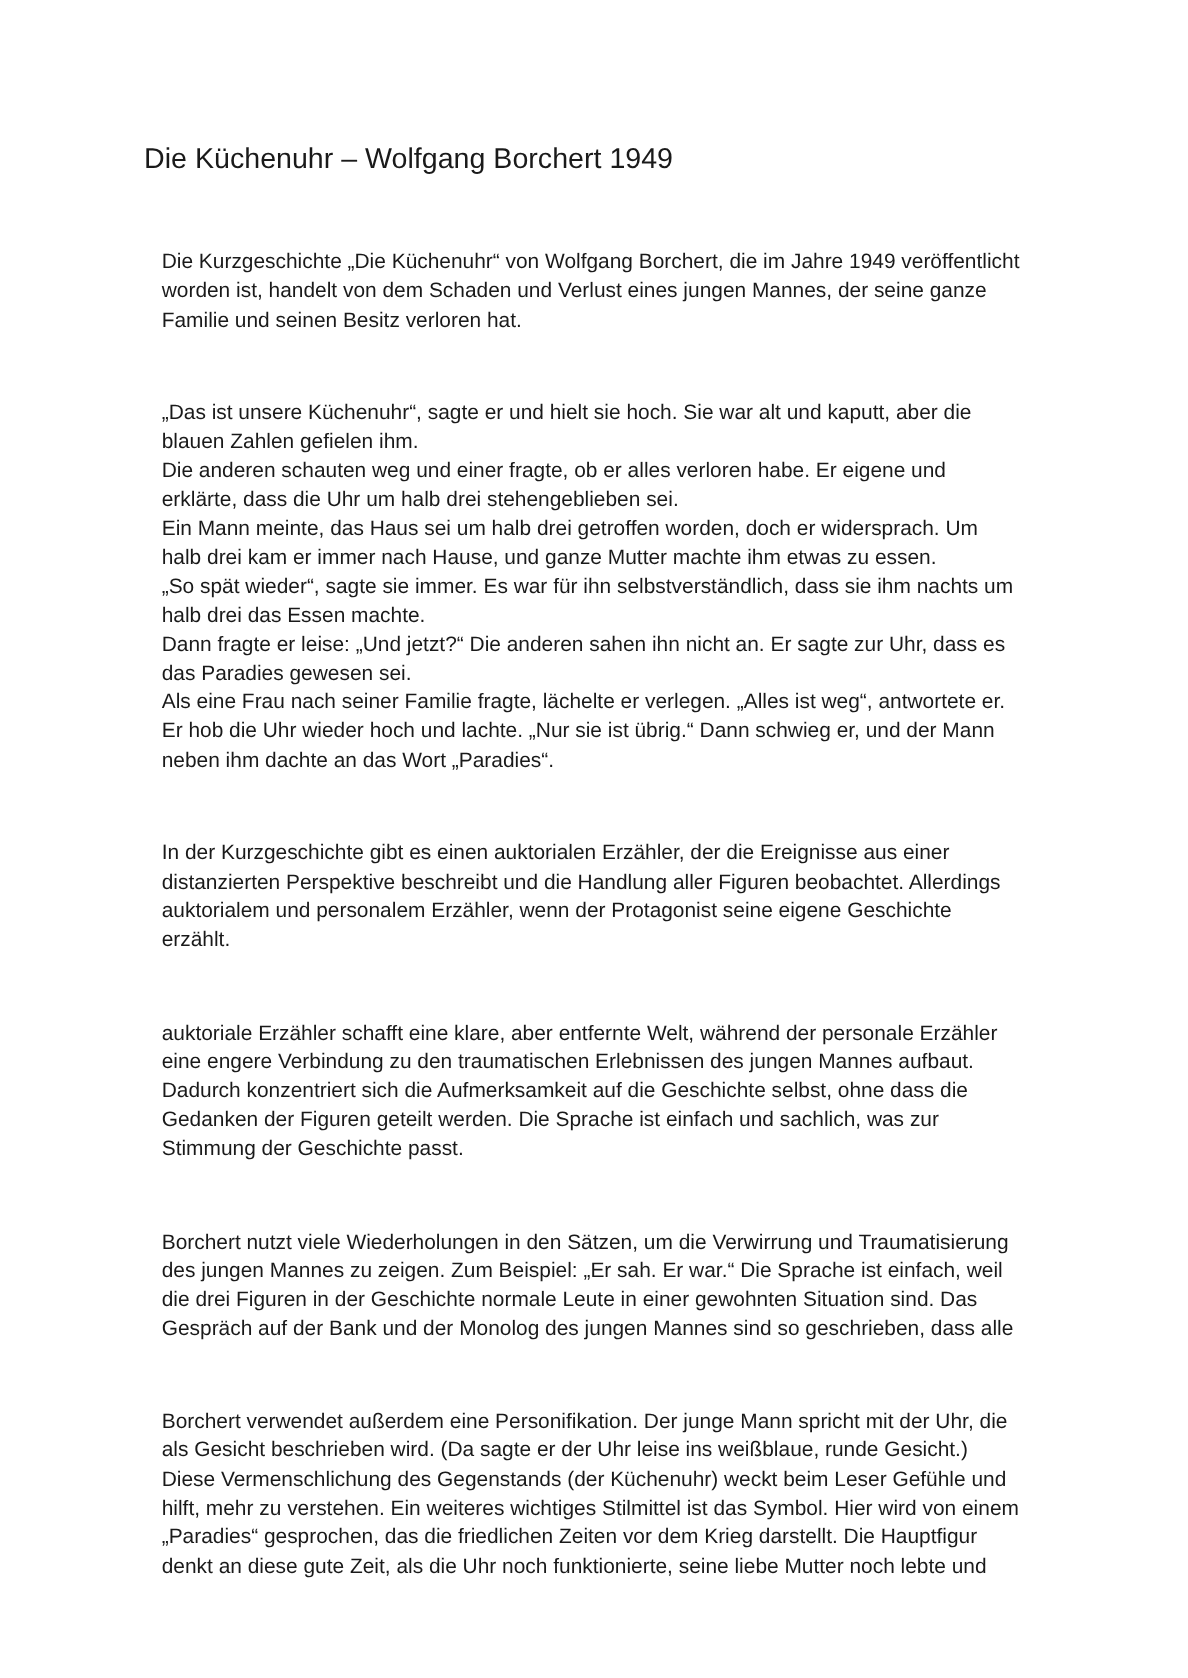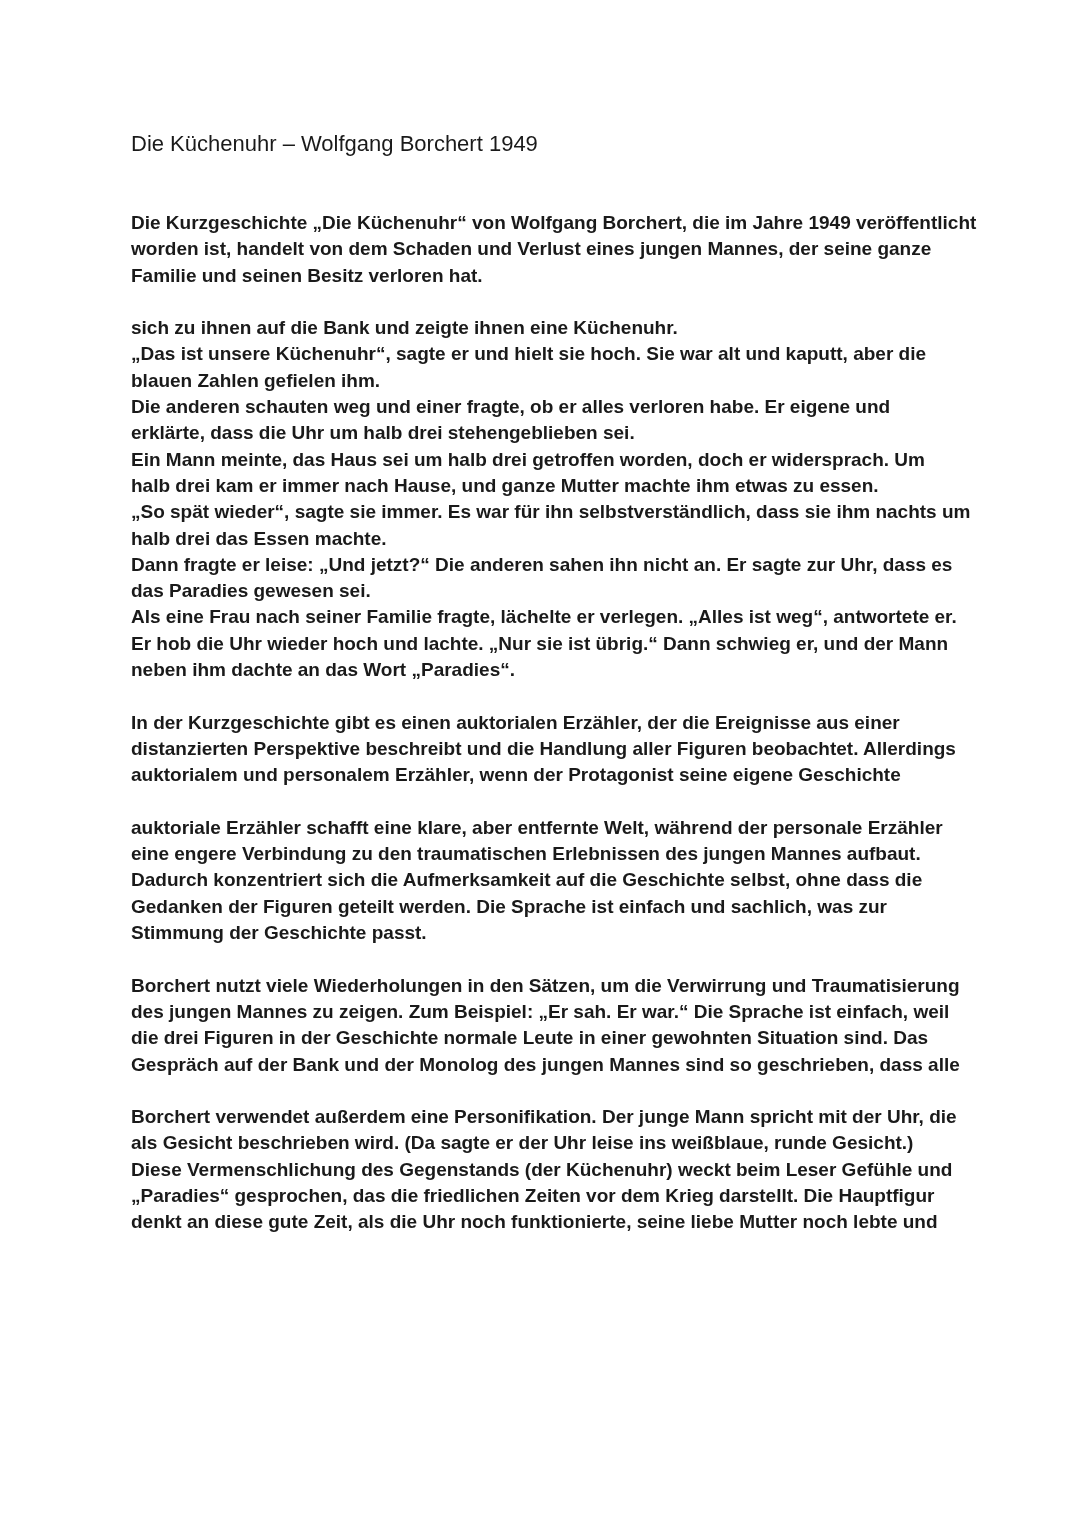--- a/index.html
+++ b/index.html
@@ -15,30 +15,29 @@
       font-family: "Liberation Sans", sans-serif;
       color: #1a1a1a;
     }
     .page {
       position: absolute;
       left: 131px;
       top: 131px;
       width: 830px;
     }
     .title {
-      font-size: 22px;
+      font-size: 26px;
       line-height: 26px;
       margin: 0;
       font-weight: normal;
     }
     .paragraph {
       font-size: 19px;
       line-height: 26.3px;
-      margin: 0;
-      font-weight: bold;
+      margin: 16px;
     }
     .line {
       display: block;
       white-space: nowrap;
     }
     .gap-title {
       height: 53px;
     }
     .gap {
       height: 26.3px;
@@ -52,41 +51,41 @@
   <div class="gap-title"></div>
 
   <p class="paragraph">
     <span class="line">Die Kurzgeschichte „Die Küchenuhr“ von Wolfgang Borchert, die im Jahre 1949 veröffentlicht</span>
     <span class="line">worden ist, handelt von dem Schaden und Verlust eines jungen Mannes, der seine ganze</span>
     <span class="line">Familie und seinen Besitz verloren hat.</span>
   </p>
   <div class="gap"></div>
 
   <p class="paragraph">
-    <span class="line">sich zu ihnen auf die Bank und zeigte ihnen eine Küchenuhr.</span>
     <span class="line">„Das ist unsere Küchenuhr“, sagte er und hielt sie hoch. Sie war alt und kaputt, aber die</span>
     <span class="line">blauen Zahlen gefielen ihm.</span>
     <span class="line">Die anderen schauten weg und einer fragte, ob er alles verloren habe. Er eigene und</span>
     <span class="line">erklärte, dass die Uhr um halb drei stehengeblieben sei.</span>
     <span class="line">Ein Mann meinte, das Haus sei um halb drei getroffen worden, doch er widersprach. Um</span>
     <span class="line">halb drei kam er immer nach Hause, und ganze Mutter machte ihm etwas zu essen.</span>
     <span class="line">„So spät wieder“, sagte sie immer. Es war für ihn selbstverständlich, dass sie ihm nachts um</span>
     <span class="line">halb drei das Essen machte.</span>
     <span class="line">Dann fragte er leise: „Und jetzt?“ Die anderen sahen ihn nicht an. Er sagte zur Uhr, dass es</span>
     <span class="line">das Paradies gewesen sei.</span>
     <span class="line">Als eine Frau nach seiner Familie fragte, lächelte er verlegen. „Alles ist weg“, antwortete er.</span>
     <span class="line">Er hob die Uhr wieder hoch und lachte. „Nur sie ist übrig.“ Dann schwieg er, und der Mann</span>
     <span class="line">neben ihm dachte an das Wort „Paradies“.</span>
   </p>
   <div class="gap"></div>
 
   <p class="paragraph">
     <span class="line">In der Kurzgeschichte gibt es einen auktorialen Erzähler, der die Ereignisse aus einer</span>
     <span class="line">distanzierten Perspektive beschreibt und die Handlung aller Figuren beobachtet. Allerdings</span>
     <span class="line">auktorialem und personalem Erzähler, wenn der Protagonist seine eigene Geschichte</span>
+    <span class="line">erzählt.</span>
   </p>
   <div class="gap"></div>
 
   <p class="paragraph">
     <span class="line">auktoriale Erzähler schafft eine klare, aber entfernte Welt, während der personale Erzähler</span>
     <span class="line">eine engere Verbindung zu den traumatischen Erlebnissen des jungen Mannes aufbaut.</span>
     <span class="line">Dadurch konzentriert sich die Aufmerksamkeit auf die Geschichte selbst, ohne dass die</span>
     <span class="line">Gedanken der Figuren geteilt werden. Die Sprache ist einfach und sachlich, was zur</span>
     <span class="line">Stimmung der Geschichte passt.</span>
   </p>
@@ -97,16 +96,17 @@
     <span class="line">des jungen Mannes zu zeigen. Zum Beispiel: „Er sah. Er war.“ Die Sprache ist einfach, weil</span>
     <span class="line">die drei Figuren in der Geschichte normale Leute in einer gewohnten Situation sind. Das</span>
     <span class="line">Gespräch auf der Bank und der Monolog des jungen Mannes sind so geschrieben, dass alle</span>
   </p>
   <div class="gap"></div>
 
   <p class="paragraph">
     <span class="line">Borchert verwendet außerdem eine Personifikation. Der junge Mann spricht mit der Uhr, die</span>
     <span class="line">als Gesicht beschrieben wird. (Da sagte er der Uhr leise ins weißblaue, runde Gesicht.)</span>
     <span class="line">Diese Vermenschlichung des Gegenstands (der Küchenuhr) weckt beim Leser Gefühle und</span>
+    <span class="line">hilft, mehr zu verstehen. Ein weiteres wichtiges Stilmittel ist das Symbol. Hier wird von einem</span>
     <span class="line">„Paradies“ gesprochen, das die friedlichen Zeiten vor dem Krieg darstellt. Die Hauptfigur</span>
     <span class="line">denkt an diese gute Zeit, als die Uhr noch funktionierte, seine liebe Mutter noch lebte und</span>
   </p>
 </div>
 
 </body></html>

